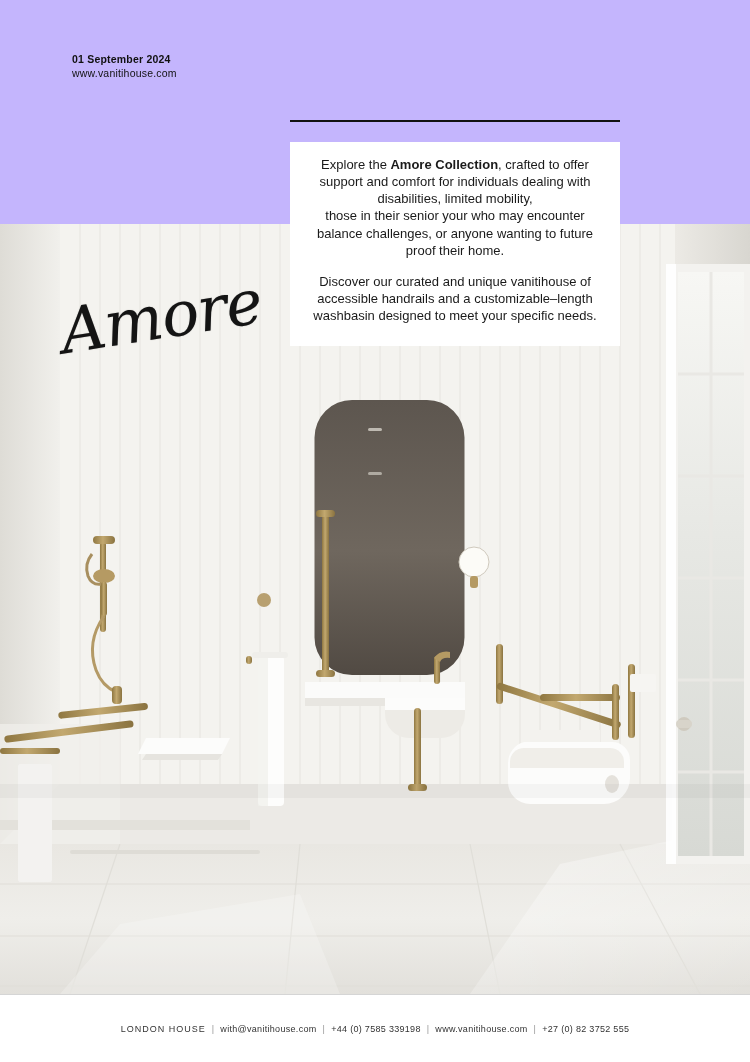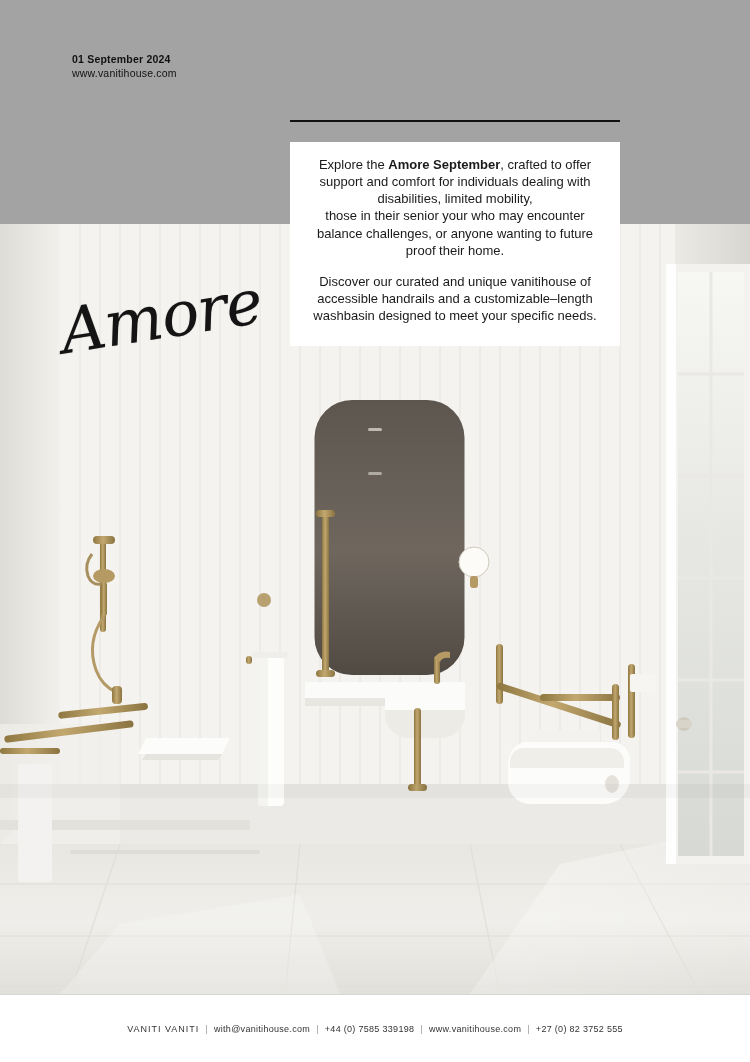--- a/index.html
+++ b/index.html
@@ -18,21 +18,21 @@
     overflow: hidden;
     background: #ffffff;
   }
 
   
   .header {
     position: absolute;
     top: 0; left: 0;
     width: 750px;
     height: 224px;
-    background: #a3a3a3;
+    background: #c4b5fd;
     z-index: 6;
   }
   .date-block {
     position: absolute;
     left: 72px;
     top: 52px;
     font-size: 10.5px;
     line-height: 1.35;
     letter-spacing: 0.2px;
     color: #111111;
@@ -356,30 +356,30 @@
       <div class="date">01 September 2024</div>
       <div class="site">www.vanitihouse.com</div>
     </div>
 
 
     <div class="header-rule"></div>
   </div>
 
   <div class="text-card">
     <p>
-      <span>Explore the </span><b>Amore September</b><span>, crafted to offer support and comfort for individuals dealing with disabilities, limited mobility,</span>
+      <span>Explore the </span><b>Amore Collection</b><span>, crafted to offer support and comfort for individuals dealing with disabilities, limited mobility,</span>
     </p>
     <p>those in their senior your who may encounter balance challenges, or anyone wanting to future proof their home.</p>
     <div class="gap"></div>
     <p>Discover our curated and unique vanitihouse of accessible handrails and a customizable–length washbasin designed to meet your specific needs.</p>
   </div>
 
   <div class="footer">
     <div class="footer-inner">
-      <span class="brandname">VANITI VANITI</span>
+      <span class="brandname">LONDON HOUSE</span>
       <span class="footer-sep">|</span>
       <span>with@vanitihouse.com</span>
       <span class="footer-sep">|</span>
       <span>+44 (0) 7585 339198</span>
       <span class="footer-sep">|</span>
       <span>www.vanitihouse.com</span>
       <span class="footer-sep">|</span>
       <span>+27 (0) 82 3752 555</span>
     </div>
   </div>

